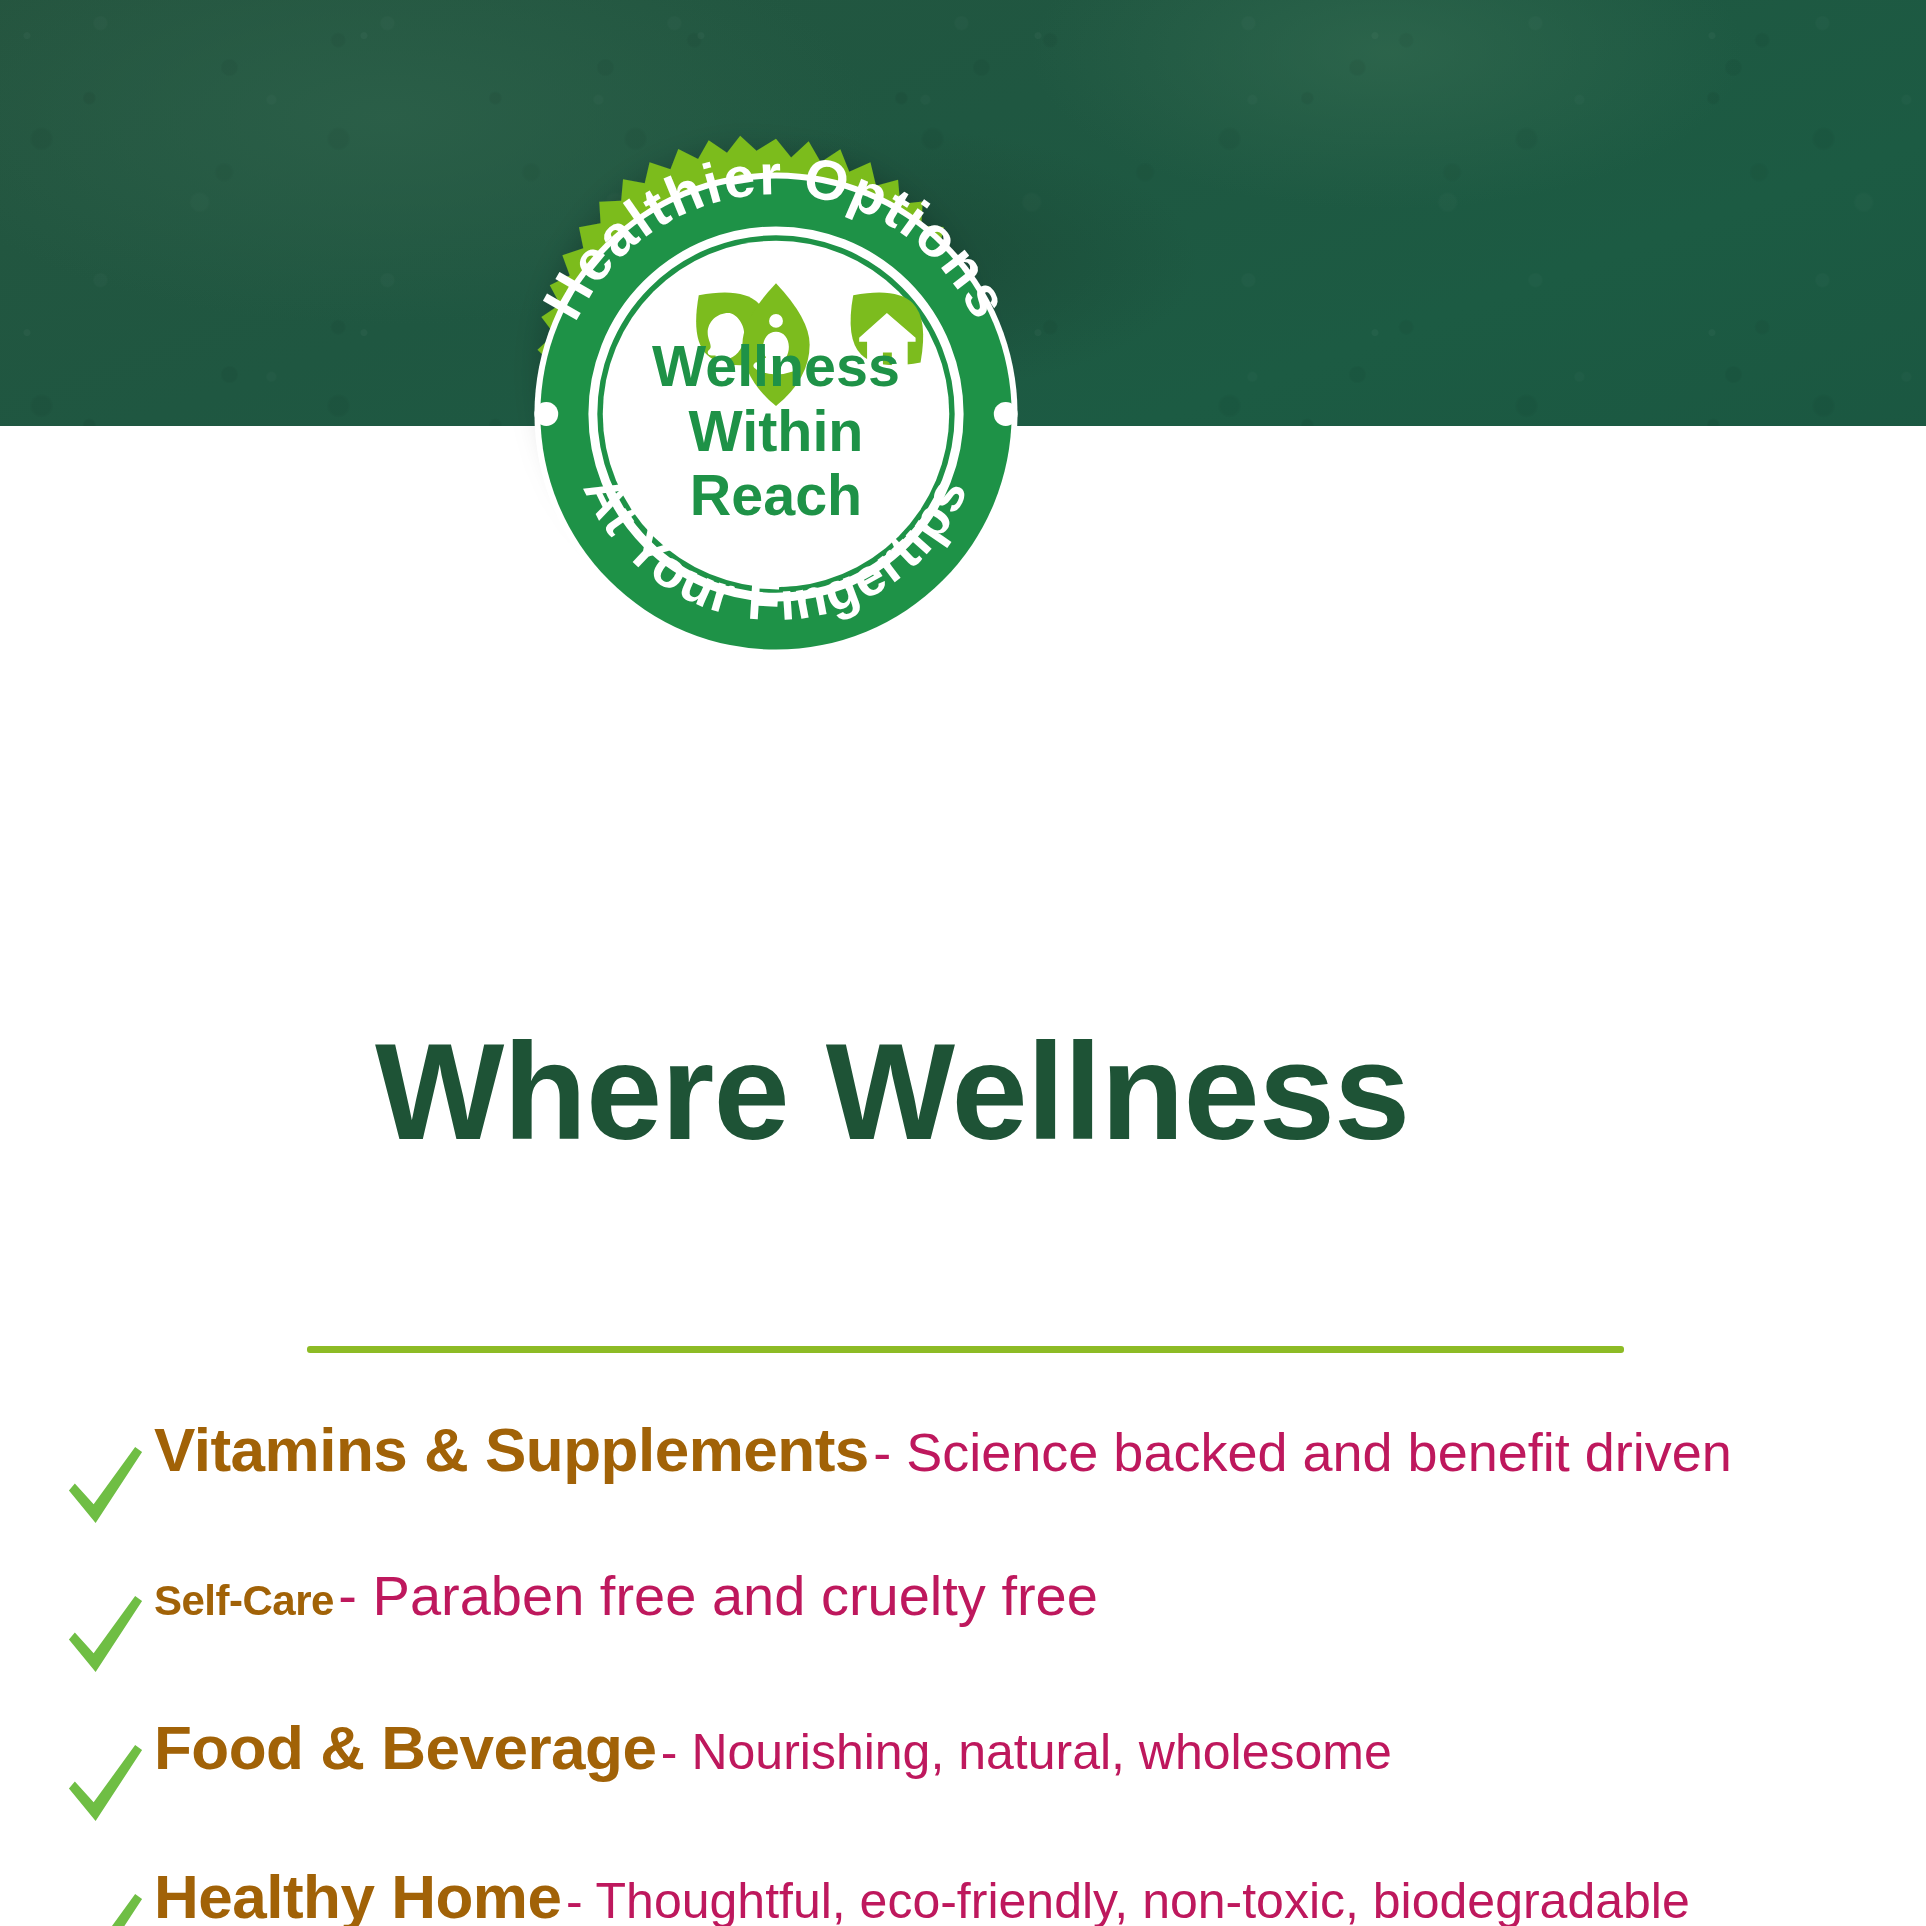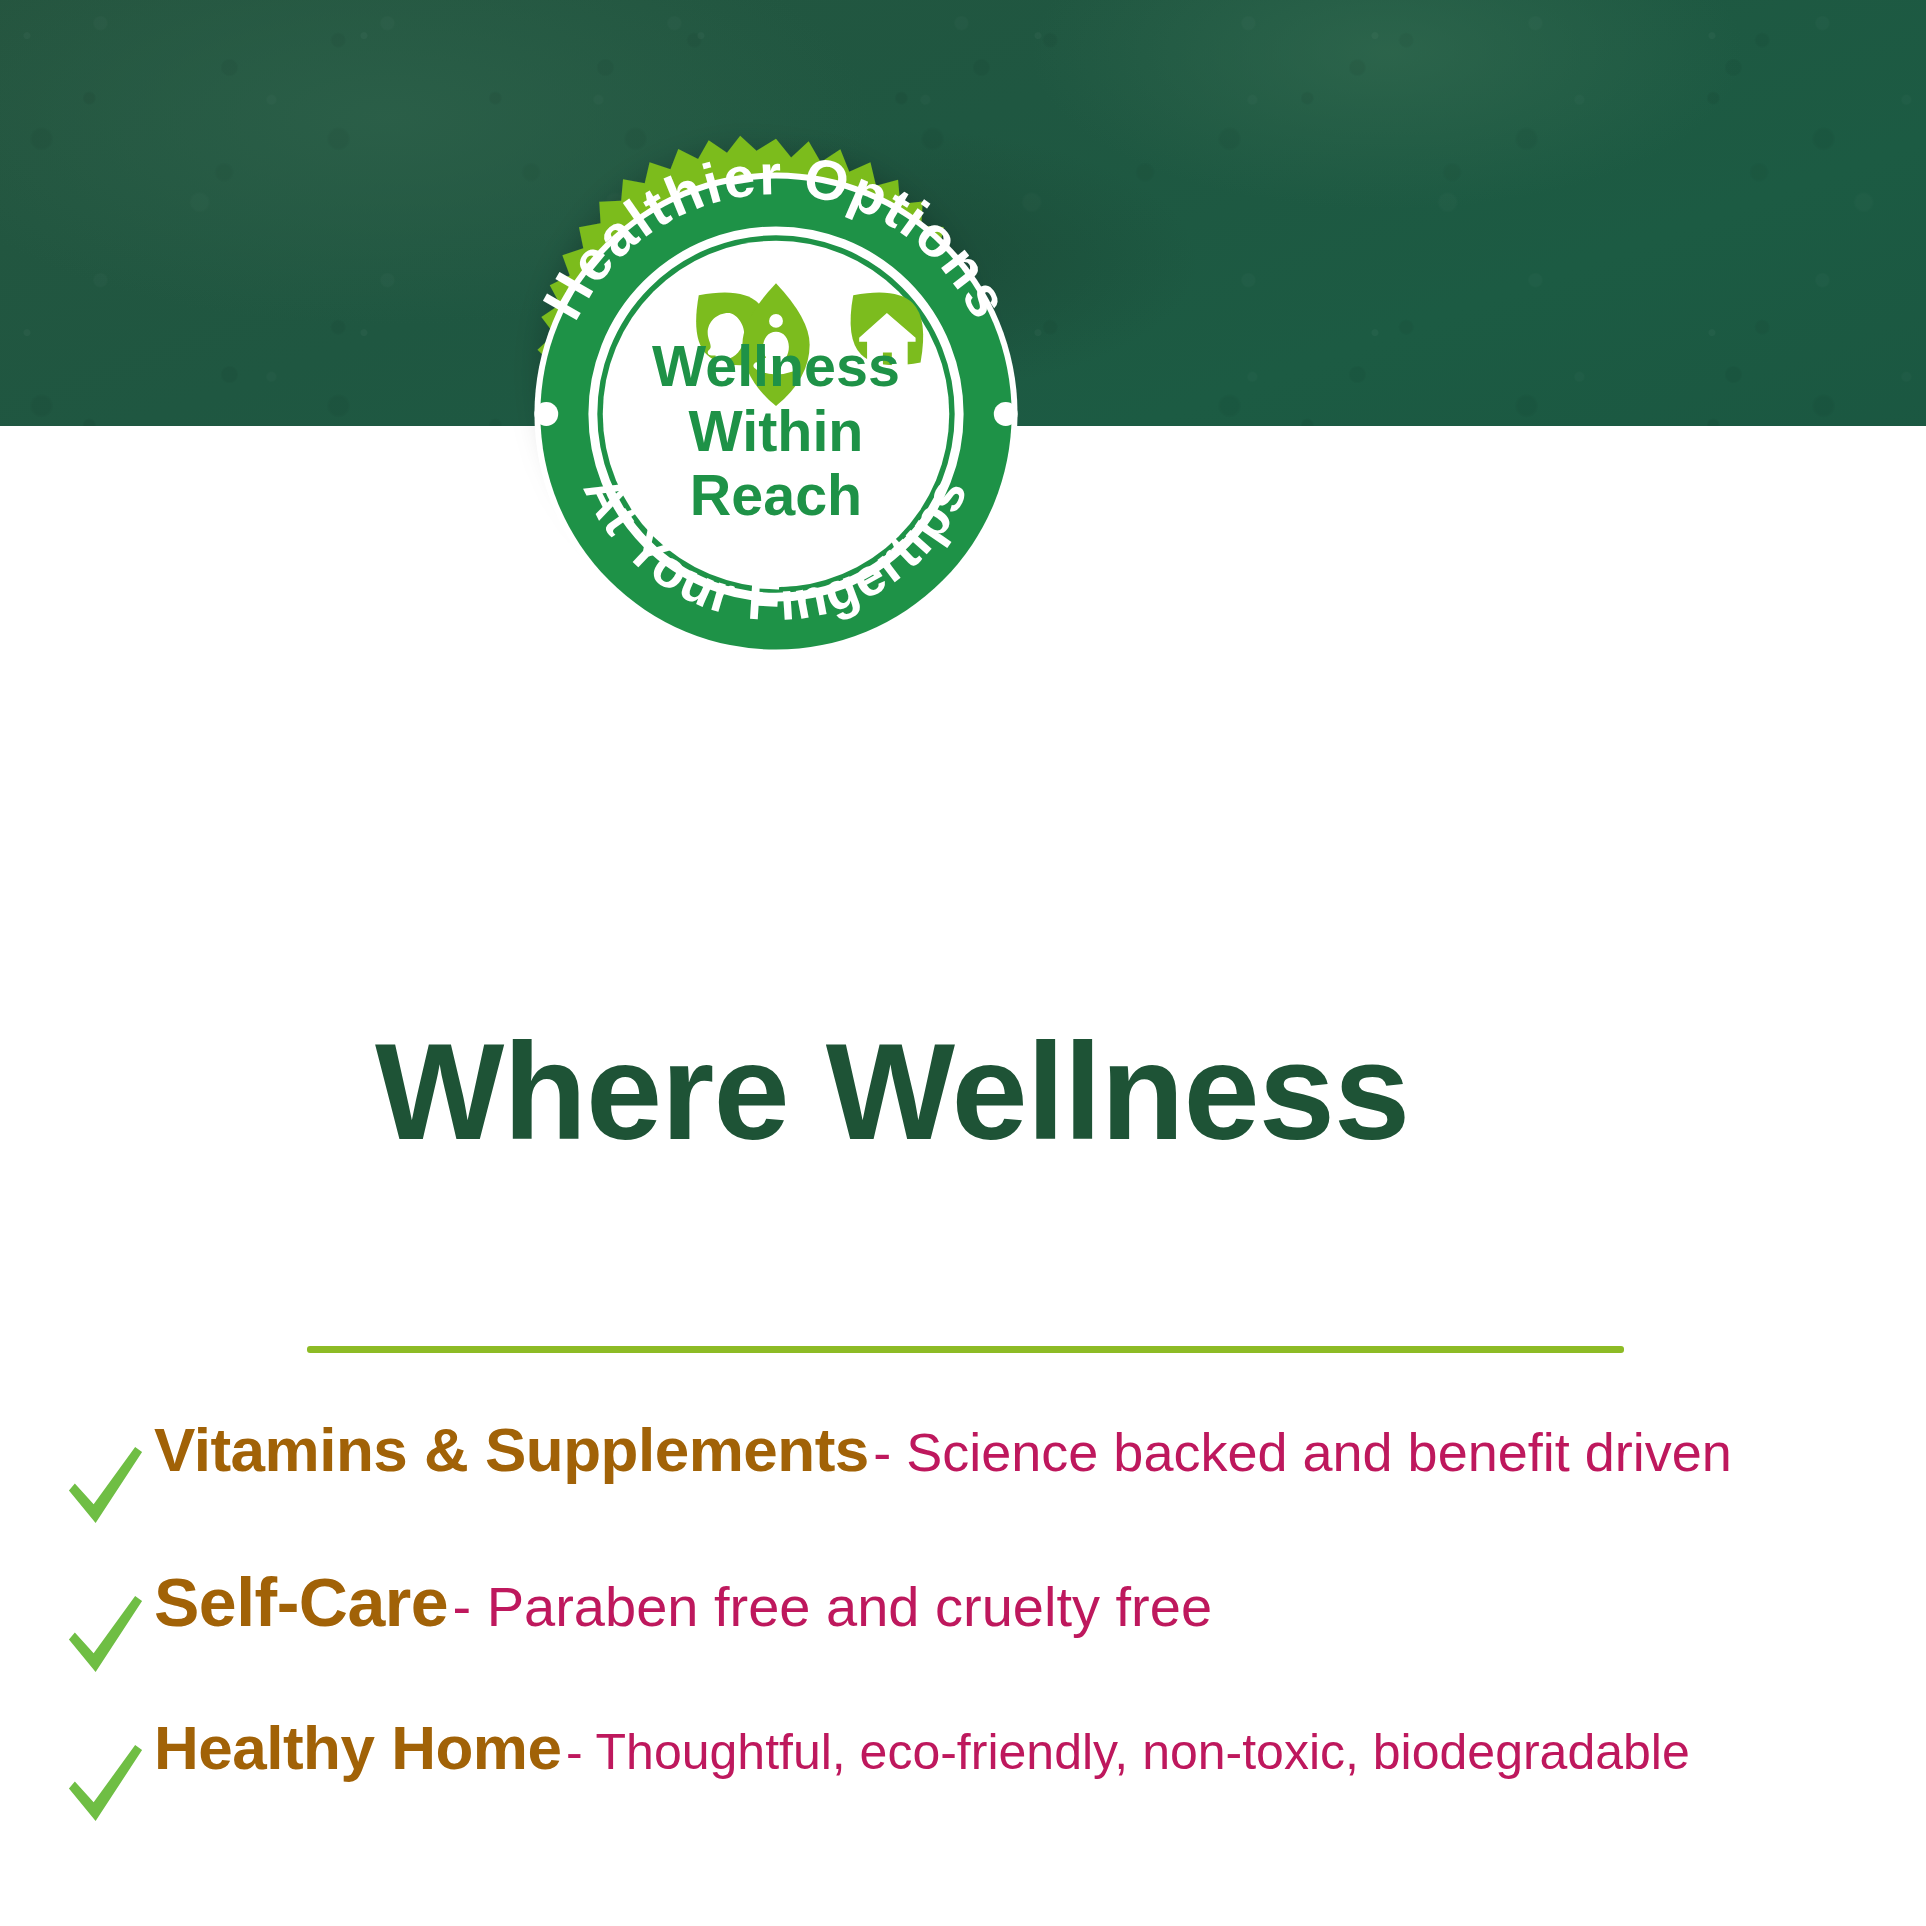--- a/index.html
+++ b/index.html
@@ -186,21 +186,21 @@
     letter-spacing: -0.5px;
   }
   .bullet-desc {
     font-family: "Liberation Sans", sans-serif;
     font-weight: normal;
     color: #be185d;
   }
   
   #row-0 .bullet-title { font-size: 62px; }
   #row-0 .bullet-desc  { font-size: 54px; }
-  #row-1 .bullet-title { font-size: 68px; }
+  #row-1 .bullet-title { font-size: 42px; }
   #row-1 .bullet-desc  { font-size: 56px; }
   #row-2 .bullet-title { font-size: 62px; }
   #row-2 .bullet-desc  { font-size: 50px; }
   #row-3 .bullet-title { font-size: 62px; }
   #row-3 .bullet-desc  { font-size: 50px; }
 </style>
 </head>
 <body>
 
 <div id="hero-banner">
@@ -306,20 +306,31 @@
       <svg width="85" height="95" viewBox="0 0 86 96" xmlns="http://www.w3.org/2000/svg">
         <path d="M 6,50 L 12,43 L 31,64 L 73,6 L 80,11 L 33,83 Z" fill="#6FBE44"></path>
       </svg>
     </span>
     <span class="bullet-text">
       <span class="bullet-title">Self-Care</span>
       <span class="bullet-desc"> - Paraben free and cruelty free</span>
     </span>
   </div>
 
+  <div class="bullet-row" id="row-2">
+    <span class="check-icon">
+      <svg width="85" height="95" viewBox="0 0 86 96" xmlns="http://www.w3.org/2000/svg">
+        <path d="M 6,50 L 12,43 L 31,64 L 73,6 L 80,11 L 33,83 Z" fill="#6FBE44"></path>
+      </svg>
+    </span>
+    <span class="bullet-text">
+      <span class="bullet-title">Food &amp; Beverage</span>
+      <span class="bullet-desc"> - Nourishing, natural, wholesome</span>
+    </span>
+  </div>
 
   <div class="bullet-row" id="row-3">
     <span class="check-icon">
       <svg width="85" height="95" viewBox="0 0 86 96" xmlns="http://www.w3.org/2000/svg">
         <path d="M 6,50 L 12,43 L 31,64 L 73,6 L 80,11 L 33,83 Z" fill="#6FBE44"></path>
       </svg>
     </span>
     <span class="bullet-text">
       <span class="bullet-title">Healthy Home</span>
       <span class="bullet-desc"> - Thoughtful, eco-friendly, non-toxic, biodegradable</span>

